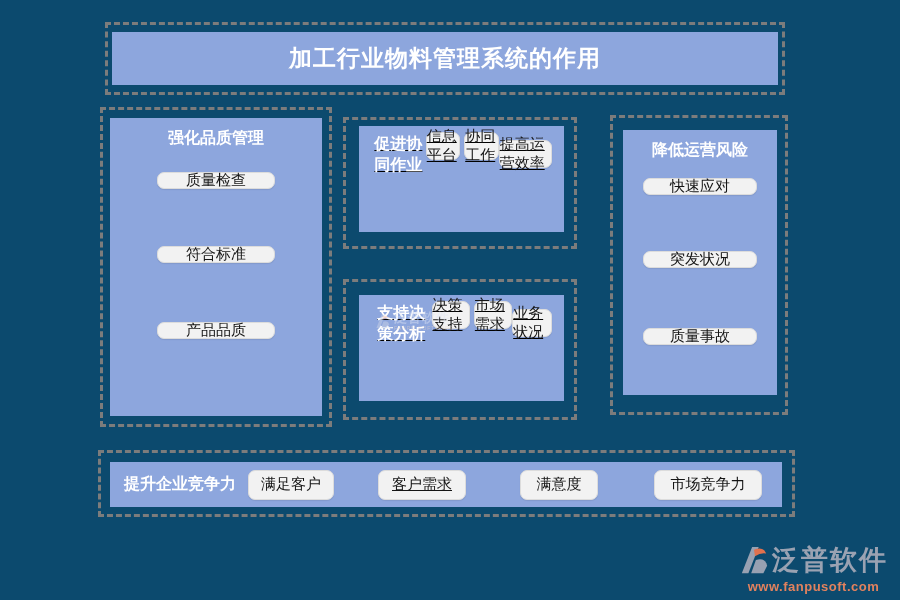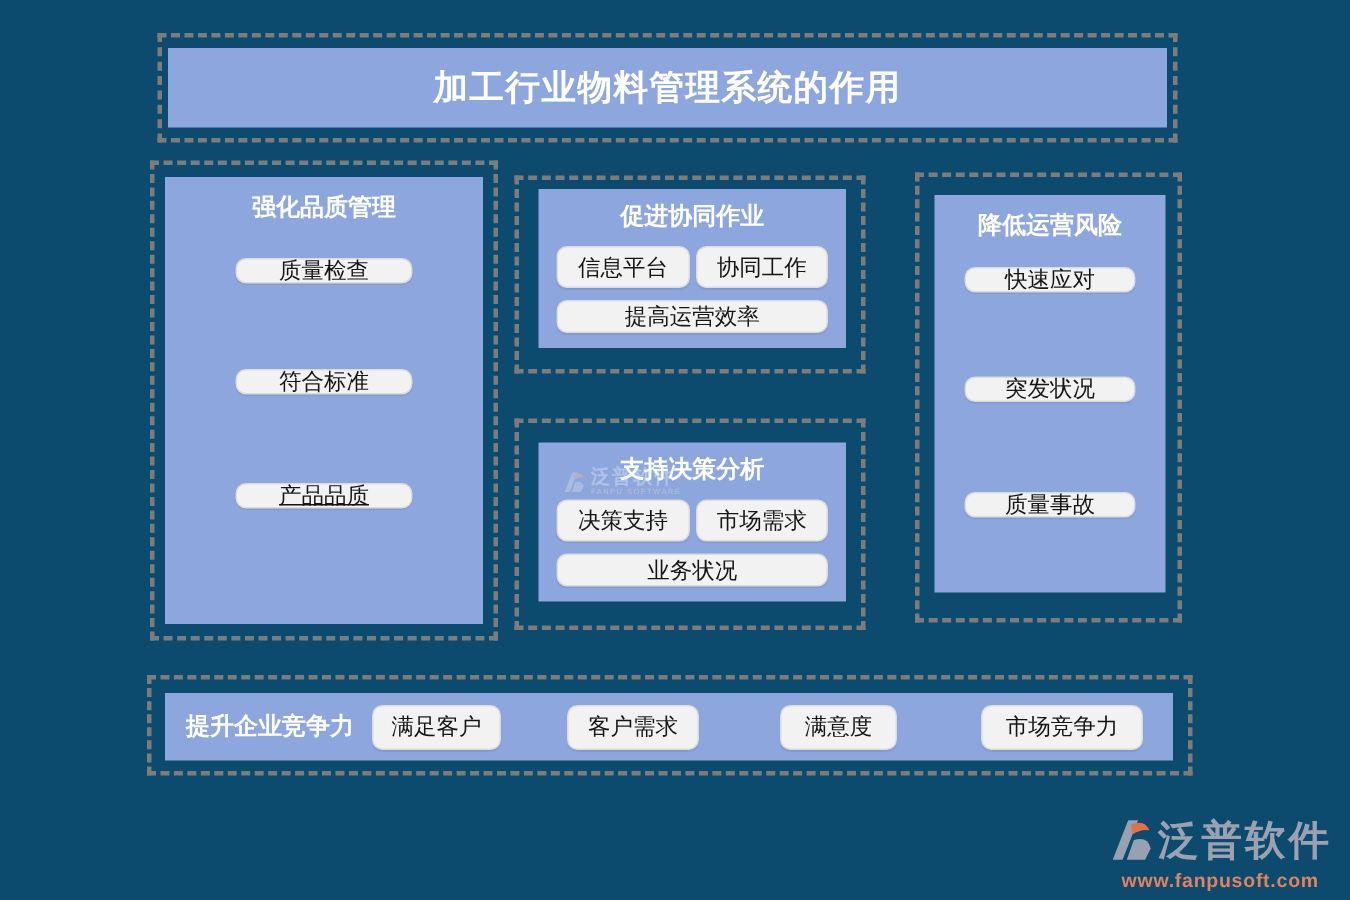--- a/index.html
+++ b/index.html
@@ -25,39 +25,39 @@
   .banner-title{color:#ffffff;font-size:23px;font-weight:bold;letter-spacing:1px;}
 
   
   .left-wrap{left:100px;top:107px;width:232px;height:320px;padding:8px 7px;}
   .right-wrap{left:610px;top:115px;width:178px;height:300px;padding:12px 8px 17px 10px;}
   .panel-header{color:#ffffff;font-size:16px;font-weight:bold;text-align:center;padding-top:10px;}
   .node{background:var(--node-bg);border:1px solid var(--node-border);border-radius:7px;
         color:#151515;font-size:15px;display:flex;align-items:center;justify-content:center;
         box-shadow:0 1px 1px rgba(0,0,0,0.08);}
   .vnode{position:absolute;left:50%;transform:translateX(-50%);width:118px;height:17px;}
-  .left-wrap .n0{top:54px;} .left-wrap .n1{top:128px;} .left-wrap .n2{top:204px;text-decoration:underline;}
+  .left-wrap .n0{top:54px;} .left-wrap .n1{top:128px;} .left-wrap .n2{top:204px;}
   .right-wrap .vnode{width:114px;}
   .right-wrap .n0{top:48px;} .right-wrap .n1{top:121px;} .right-wrap .n2{top:198px;}
 
   
   .midtop-wrap{left:343px;top:117px;width:234px;height:132px;padding:6px 10px 14px 13px;}
   .midbot-wrap{left:343px;top:279px;width:234px;height:141px;padding:13px 10px 16px 13px;}
-  .mid-panel{padding:6px 12px 10px 12px;display:flex;flex-direction:column;}
+  .mid-panel{padding:6px 12px 10px 12px;display:flex;flex-direction:row;text-decoration:underline;}
   .mid-panel .panel-header{padding-top:2px;margin-bottom:9px;}
   .mid-row{display:flex;gap:4px;}
   .mid-row .node{flex:1;height:28px;}
   .node-wide{height:28px;margin-top:8px;}
 
   
   .bottom-wrap{left:98px;top:450px;width:697px;height:67px;padding:9px 10px 7px 9px;}
   .bottom-bar{display:flex;align-items:center;}
   .bottom-label{color:#ffffff;font-size:16px;font-weight:bold;margin-left:14px;white-space:nowrap;}
   .bottom-bar .node{height:30px;}
-  .bn0{width:86px;margin-left:12px;text-align:right;} .bn1{width:88px;margin-left:44px;}
+  .bn0{width:86px;margin-left:12px;text-align:right;} .bn1{width:88px;margin-left:44px;text-decoration:underline;}
   .bn2{width:78px;margin-left:54px;} .bn3{width:108px;margin-left:56px;}
 
   
   .watermark{position:absolute;left:16px;top:16px;display:flex;align-items:center;gap:4px;opacity:0.45;}
   .watermark .wm-text{display:flex;flex-direction:column;line-height:1;}
   .wm-brand{font-size:13px;font-weight:bold;color:#dfe5f4;letter-spacing:1px;}
   .wm-sub{font-size:5px;color:#f0d9c8;letter-spacing:1px;margin-top:2px;}
 
   
   .footer{position:absolute;right:12px;bottom:6px;display:flex;flex-direction:column;align-items:center;}

